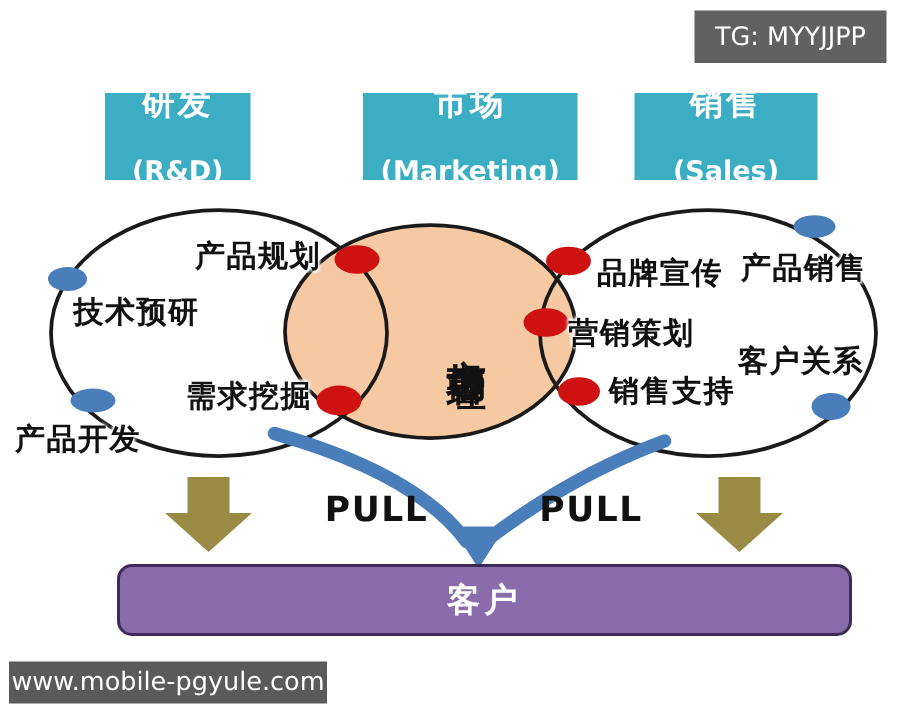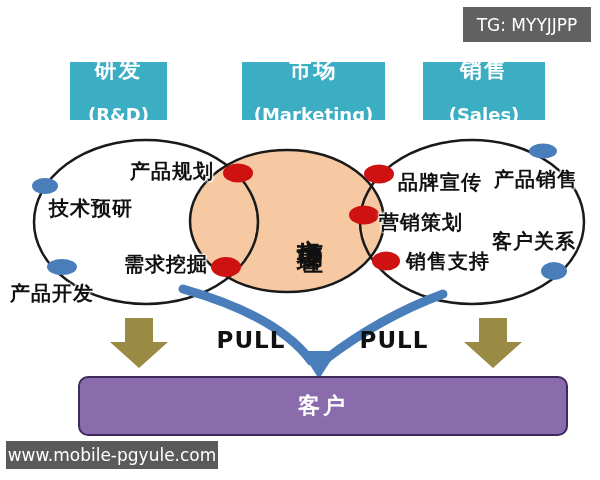--- a/index.html
+++ b/index.html
@@ -29,21 +29,21 @@
   .lbl.vertical{
     writing-mode:vertical-rl;text-orientation:upright;font-size:26px;letter-spacing:3px;
     text-shadow:none;
   }
   .flowlbl{
     position:absolute;transform:translate(-50%,-50%);font-size:23px;font-weight:bold;
     color:#111;letter-spacing:1px;
   }
   
   #customer-bar{
-    position:absolute;left:78px;top:376px;width:490px;height:60px;background:#8A6BAB;
+    position:absolute;left:78px;top:376px;width:490px;height:48px;background:#8A6BAB;
     border:2.5px solid #3F2B5B;border-radius:10px;box-sizing:border-box;
     display:flex;align-items:center;justify-content:center;color:#fff;
     font-size:22px;font-weight:bold;letter-spacing:3px;
   }
   svg{position:absolute;left:0;top:0;}
 </style>
 </head>
 <body>
 
 <div id="canvas">

